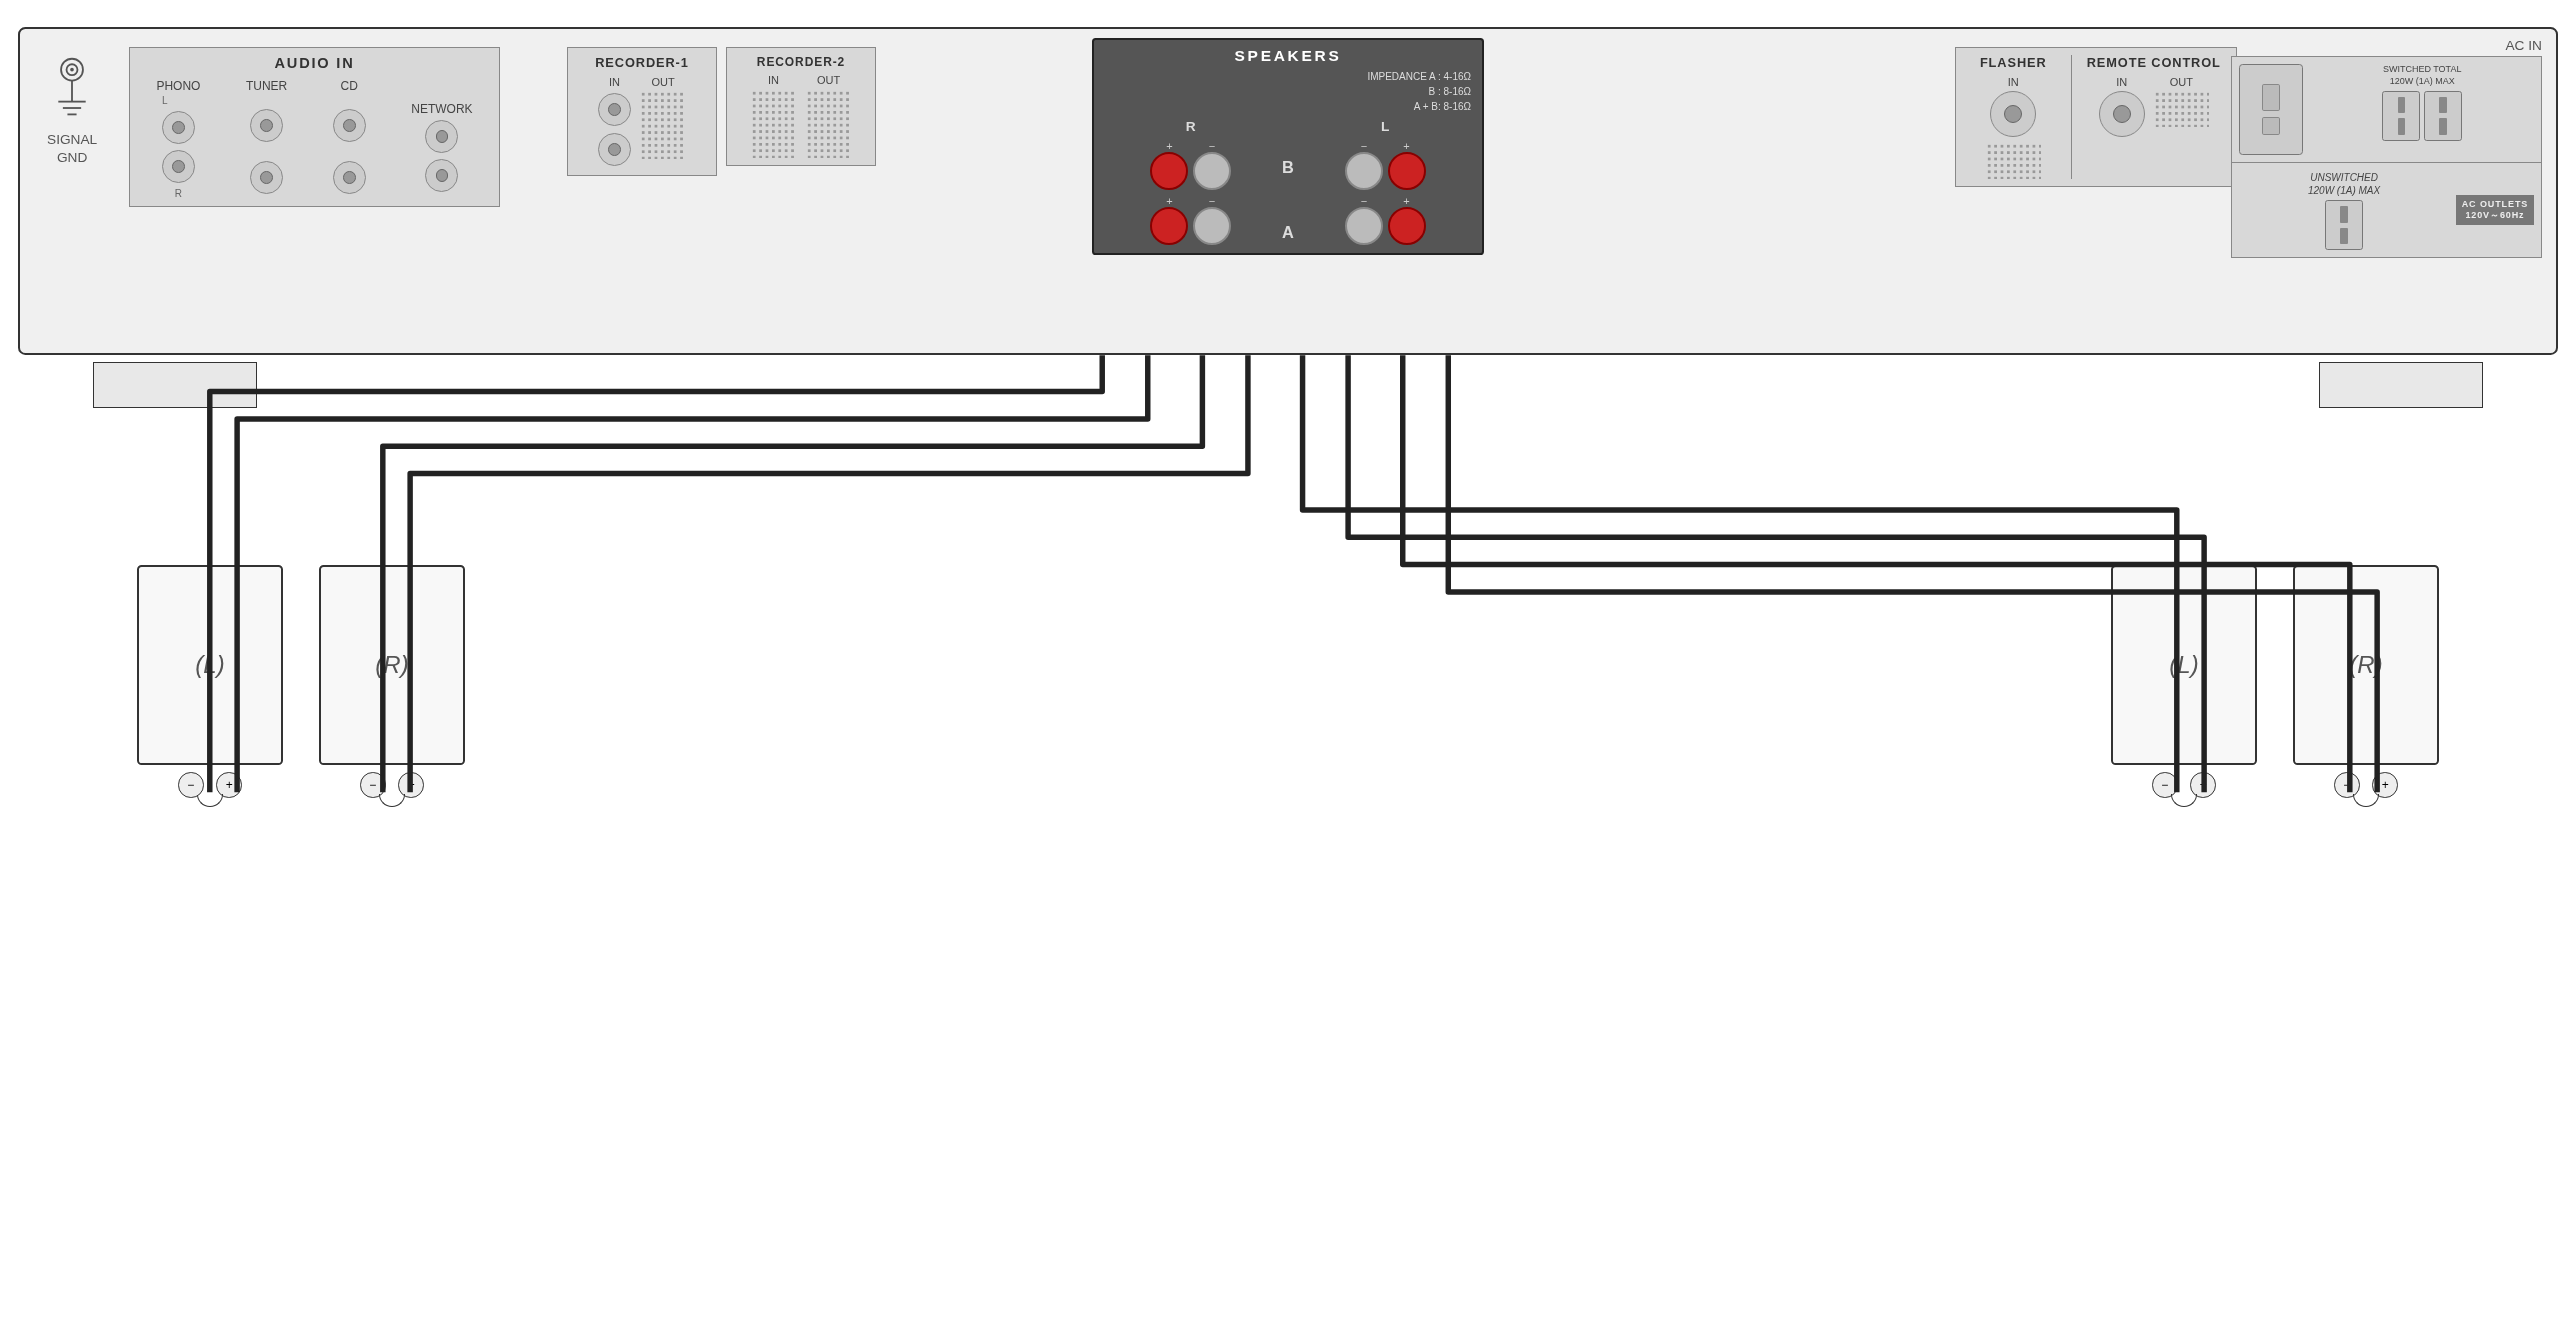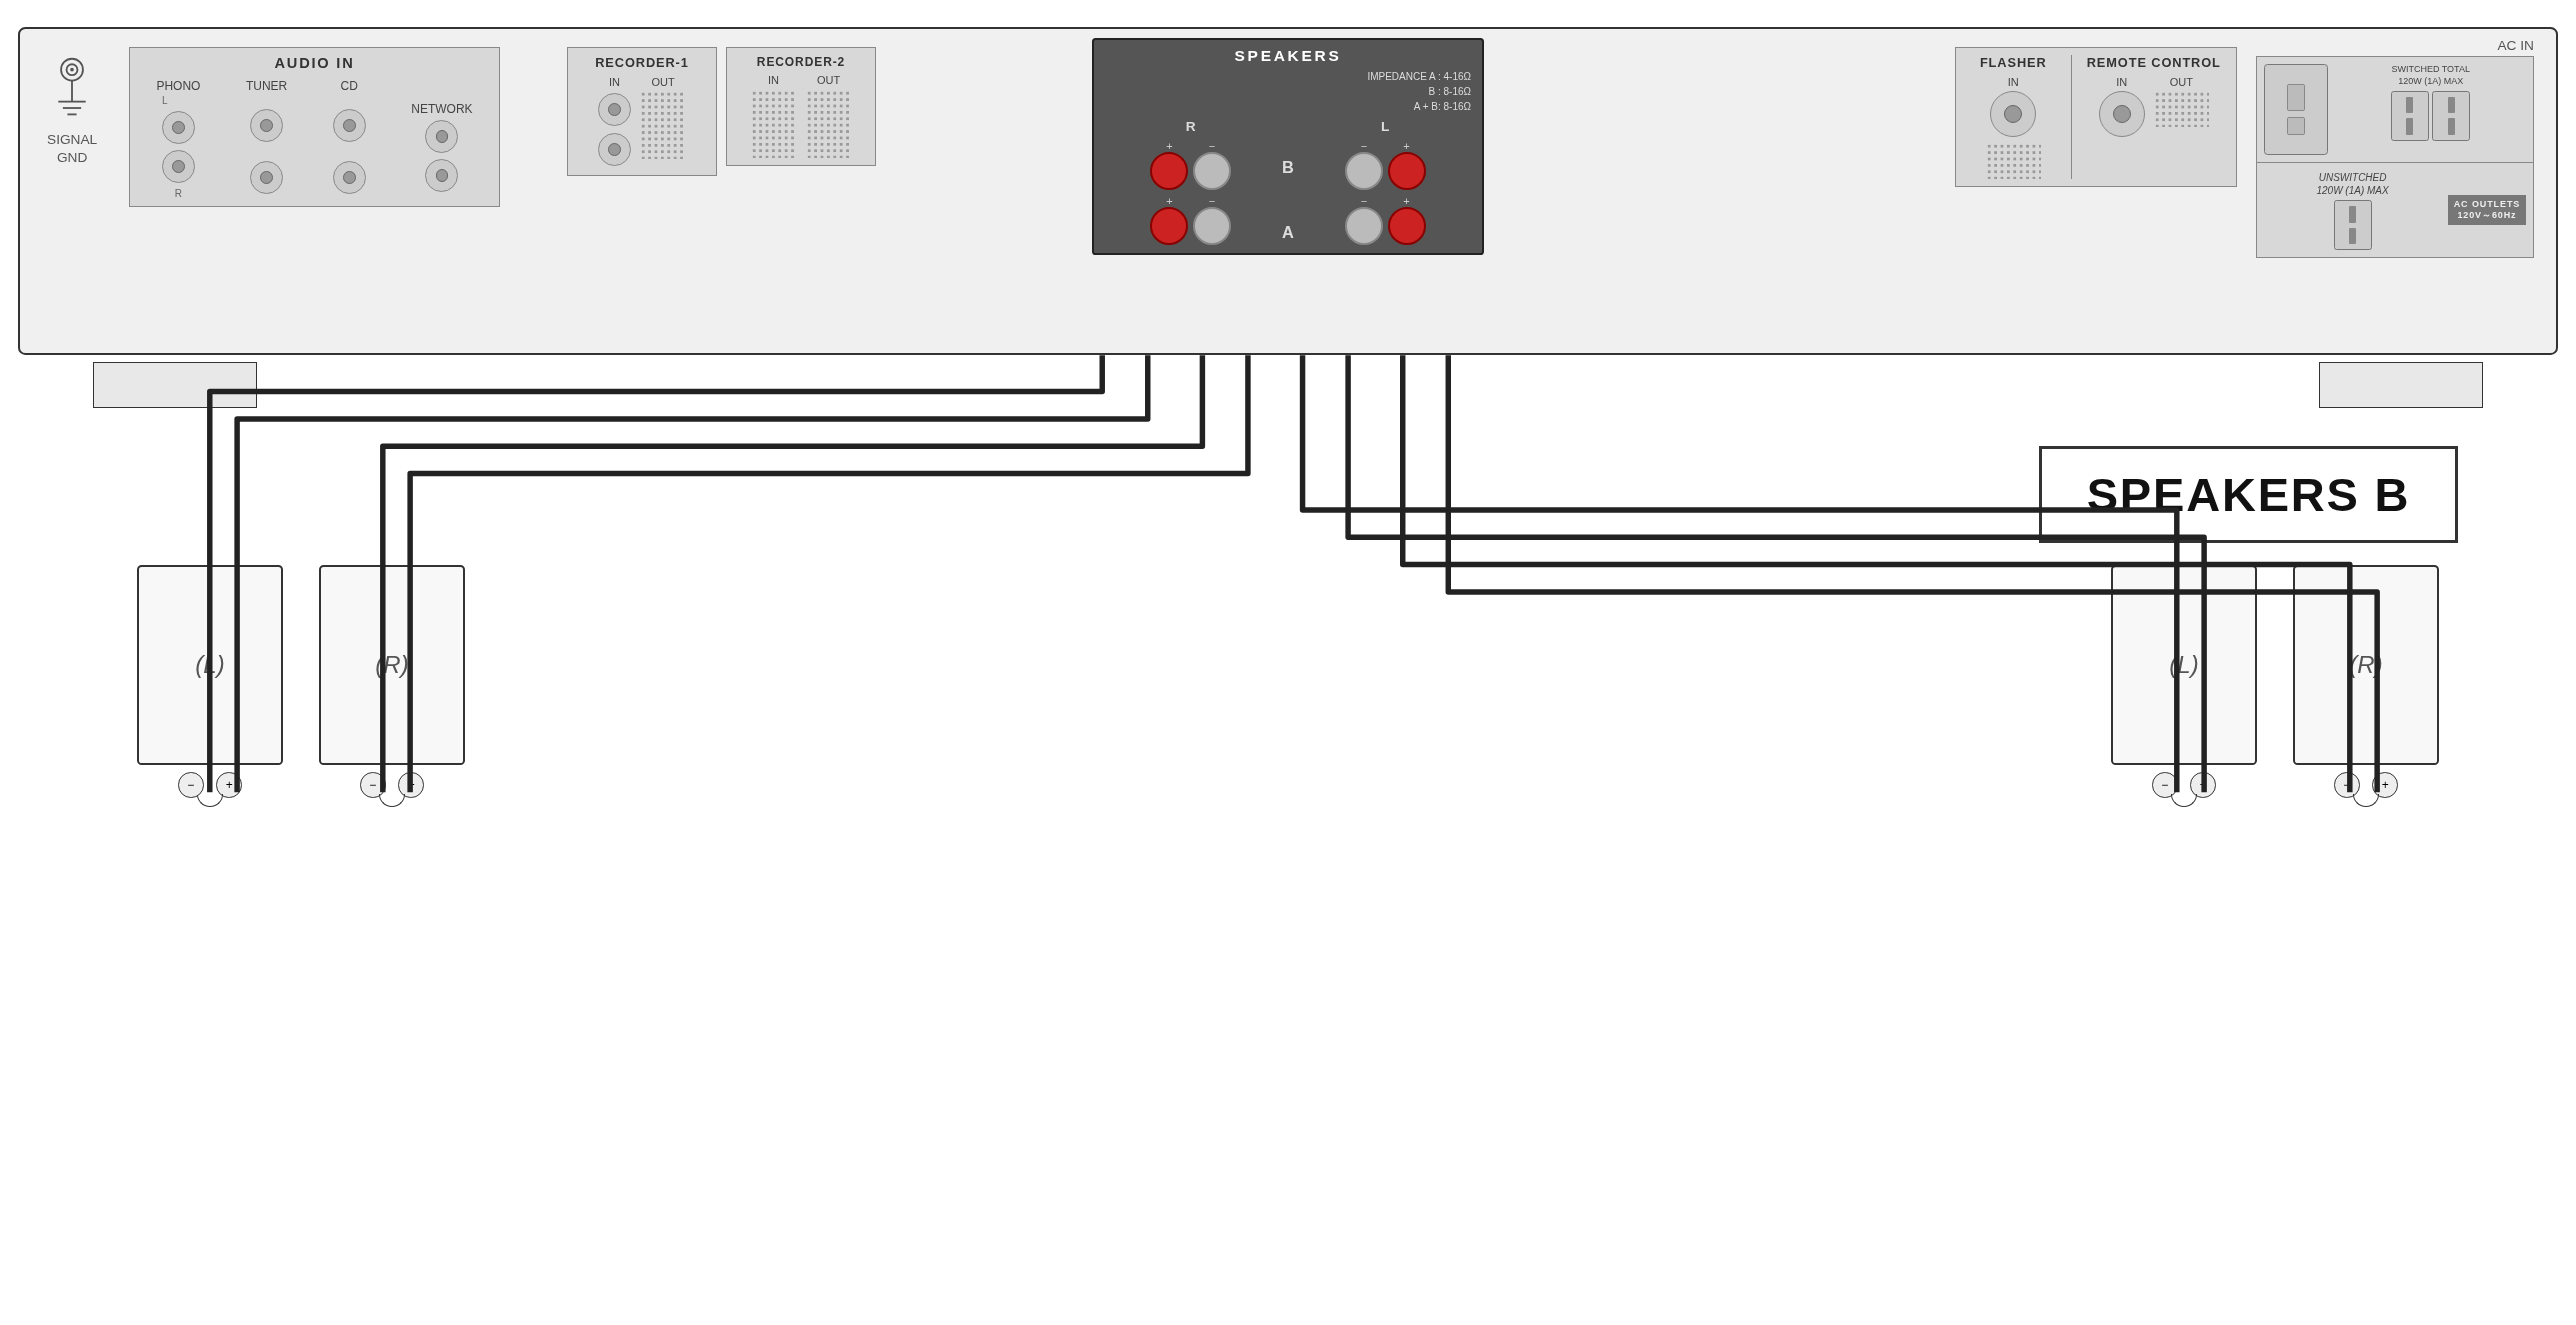--- a/index.html
+++ b/index.html
@@ -307,21 +307,21 @@
             </div>
             <div style="display:flex;flex-direction:column;align-items:center;gap:3.6px;">
               <div style="font-size:11px;color:#444;">OUT</div>
               <div style="width:55px;height:36px;background-image:radial-gradient(circle,#999 1.4px,transparent 1.4px);background-size:6.4px 6.4px;"></div>
             </div>
           </div>
         </div>
       </div>
     </div>
 
-    <div style="position:absolute;top:9px;right:22px;width:278px;">
+    <div style="position:absolute;top:9px;right:14px;width:311px;">
       <div style="text-align:right;font-size:13.7px;color:#555;margin-bottom:2.7px;">AC IN</div>
       <div style="border:1.8px solid #888;background:#d8d8d8;padding:7.3px;display:flex;gap:7.3px;">
 
         <div style="width:64px;height:91px;border:1.8px solid #777;background:#ccc;border-radius:3.6px;display:flex;flex-direction:column;align-items:center;justify-content:center;gap:5.5px;">
           <div style="width:18px;height:27px;border:1.8px solid #888;background:#bbb;border-radius:1.8px;"></div>
           <div style="width:18px;height:18px;border:1.8px solid #888;background:#bbb;border-radius:1.8px;"></div>
         </div>
 
         <div style="flex:1;">
           <div style="font-size:9px;color:#444;line-height:1.3;margin-bottom:3.6px;text-align:center;">SWITCHED TOTAL<br>120W (1A) MAX</div>
@@ -384,23 +384,20 @@
           <span>−</span>
         </div>
         <div style="width:25.5px;height:25.5px;border-radius:50%;border:1.8px solid #333;background:#eee;display:flex;align-items:center;justify-content:center;font-size:12px;">
           <span>+</span>
         </div>
       </div>
       <div style="width:25.5px;height:12.8px;border:1.8px solid #333;border-radius:0 0 12.8px 12.8px;border-top:none;margin-top:-3.6px;"></div>
     </div>
   </div>
 
-  <div style="position:absolute;top:446px;right:118px;width:419px;border:3.6px solid #333;background:#fff;padding:18px 27px;text-align:center;">
-    <div style="font-size:47px;font-weight:900;color:#111;letter-spacing:1.8px;">SPEAKERS B</div>
-  </div>
 
   <div style="position:absolute;top:565px;right:137px;display:flex;gap:36px;">
 
     <div style="display:flex;flex-direction:column;align-items:center;">
       <div style="width:146px;height:200px;border:2.7px solid #333;background:#f8f8f8;border-radius:4.6px;display:flex;align-items:center;justify-content:center;font-size:24px;color:#555;font-style:italic;">
         <span>(L)</span>
       </div>
       <div style="display:flex;gap:12.8px;margin-top:7.3px;">
         <div style="width:25.5px;height:25.5px;border-radius:50%;border:1.8px solid #333;background:#eee;display:flex;align-items:center;justify-content:center;font-size:12px;">
           <span>−</span>

